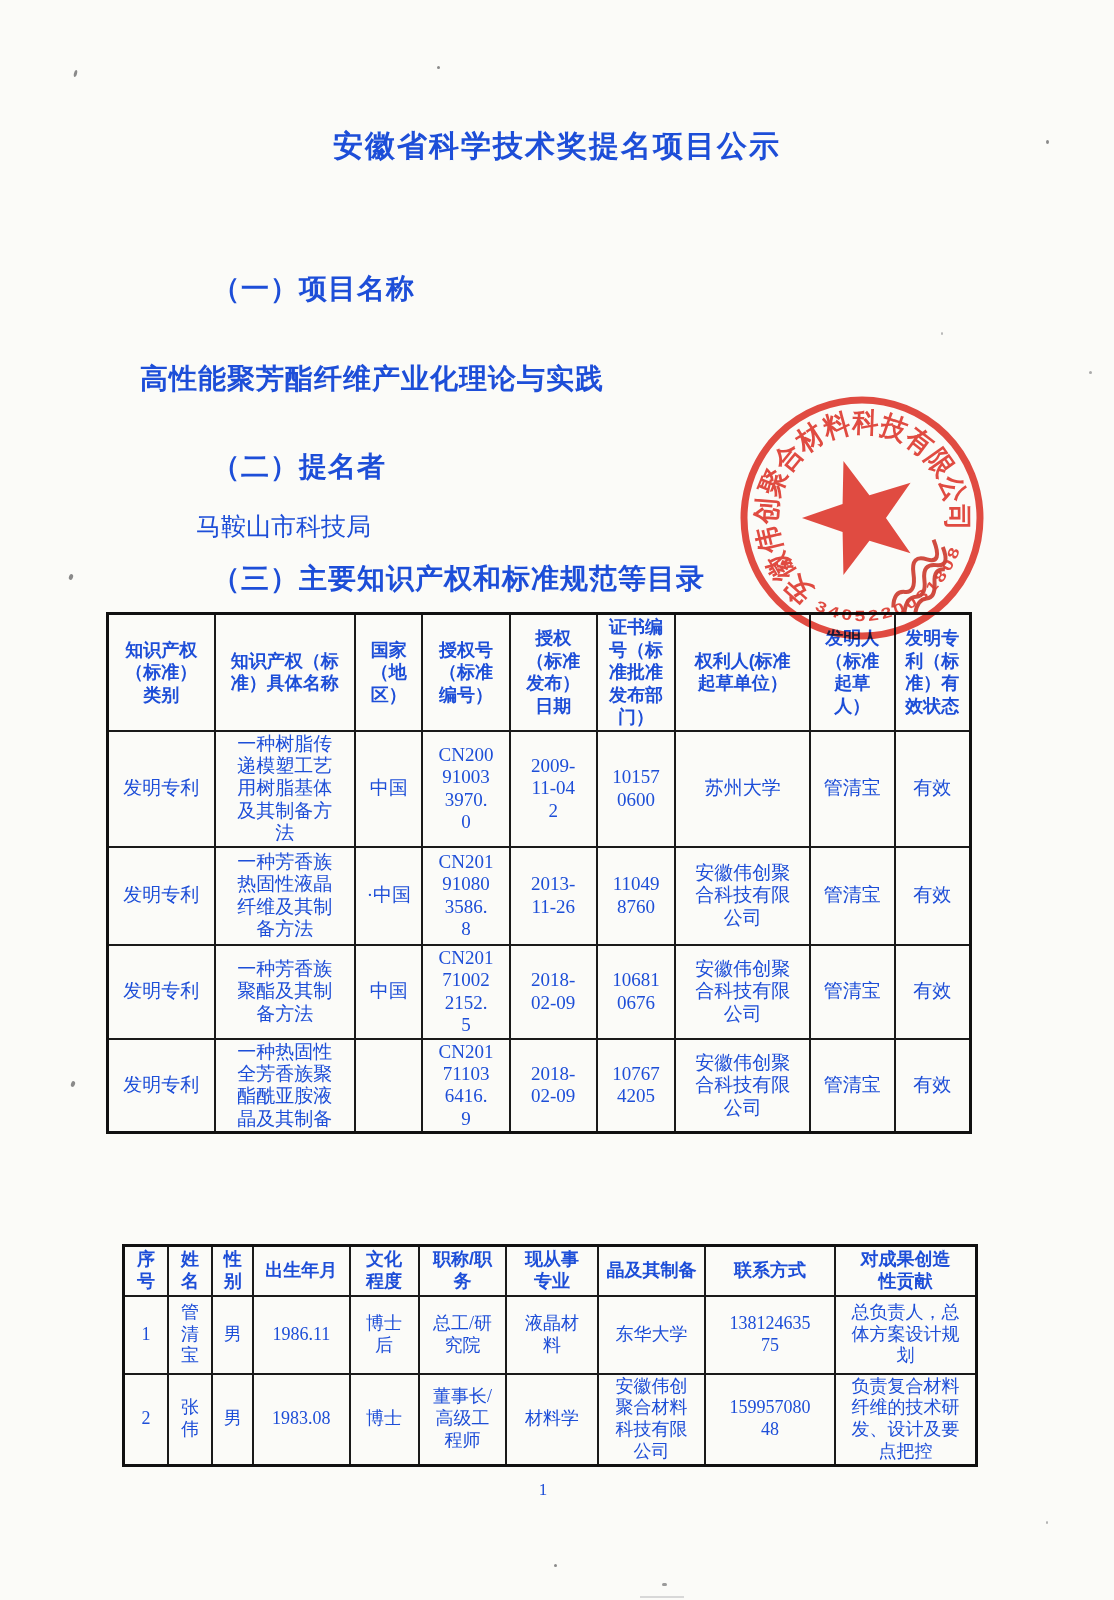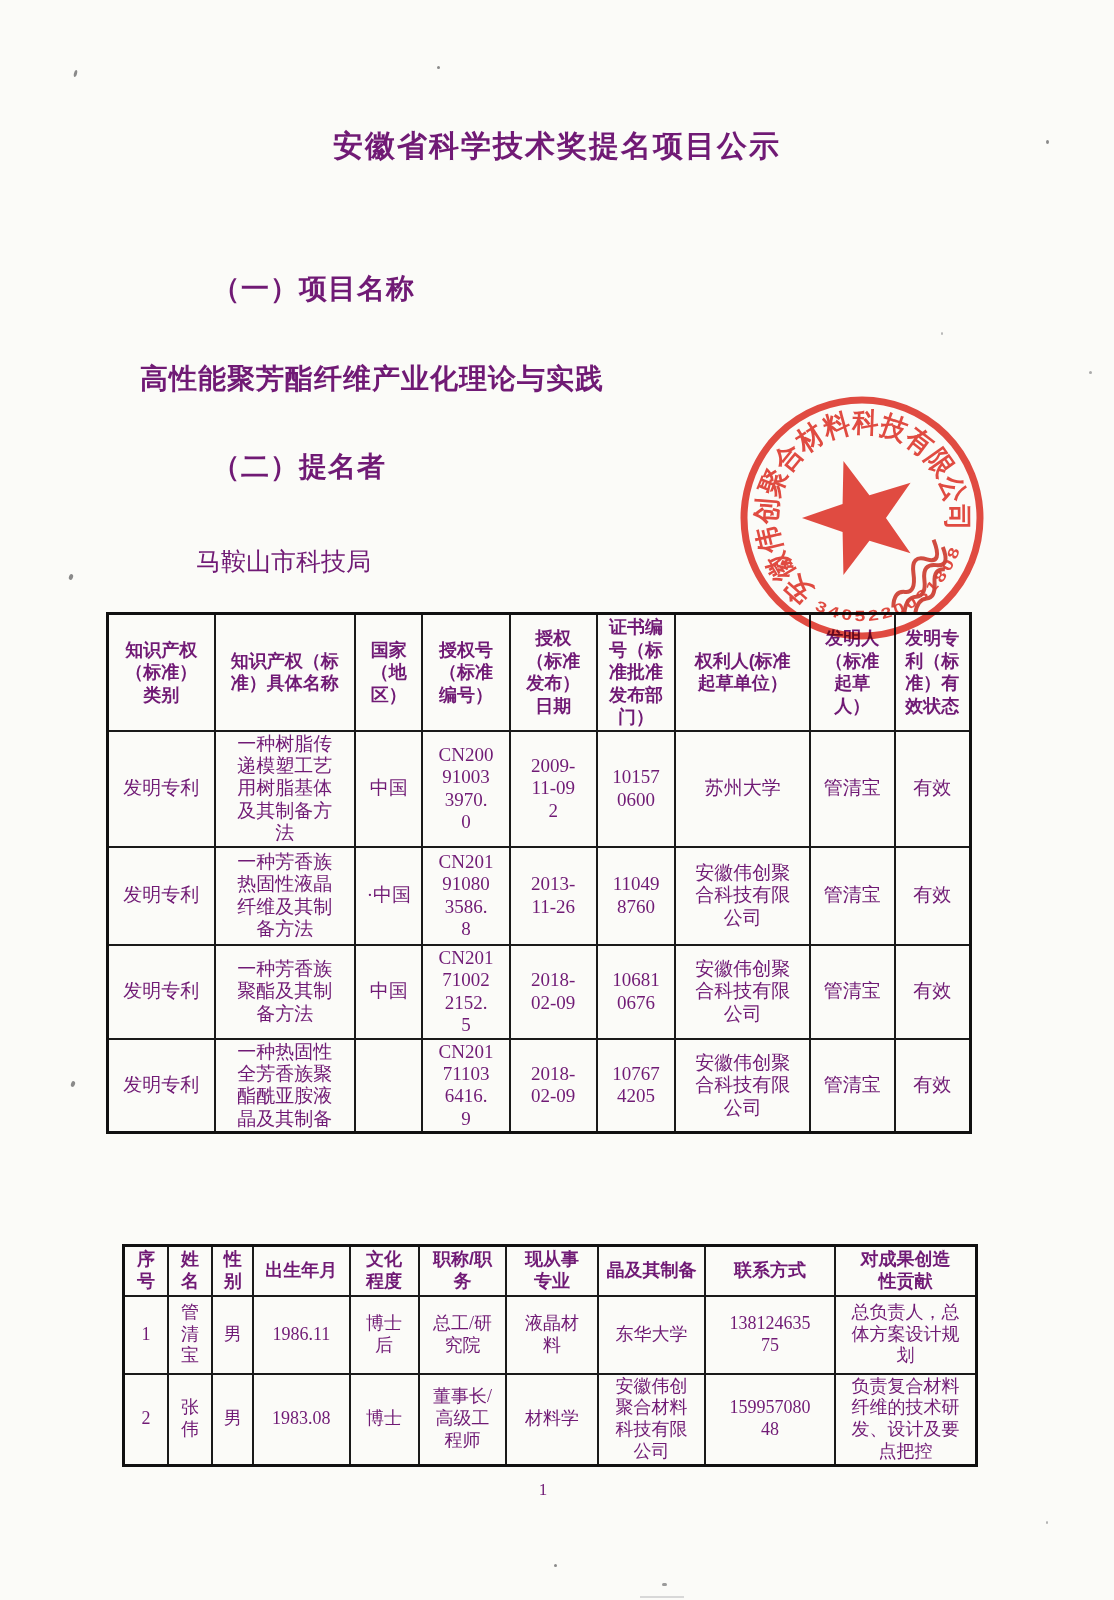--- a/index.html
+++ b/index.html
@@ -1,29 +1,29 @@
 <!DOCTYPE html>
 <html><head>
 <meta charset="utf-8">
 <style>
   html,body{margin:0;padding:0;}
   body{width:1114px;height:1600px;background:#e8e8e8;}
   #page{position:relative;width:1114px;height:1600px;background:#fbfbf8;overflow:hidden;
-        font-family:"Liberation Serif",serif;color:#701a75;}
+        font-family:"Liberation Serif",serif;color:#1d4ed8;}
   .abs{position:absolute;}
   .doc-title{left:0;right:0;top:126px;text-align:center;font-family:"Liberation Sans",sans-serif;
              font-weight:bold;font-size:30px;letter-spacing:2px;}
   .doc-subtitle{left:0;right:0;top:194px;text-align:center;font-weight:bold;font-size:21px;}
   .sec-heading{font-family:"Liberation Sans",sans-serif;font-weight:bold;font-size:28px;letter-spacing:1px;}
   .h1{left:212px;top:270px;}
   .h2{left:212px;top:448px;}
   .h3{left:212px;top:560px;}
   .h4{left:212px;top:1172px;}
   .project-name{left:140px;top:360px;font-size:28px;font-weight:bold;letter-spacing:1px;}
-  .nominator{left:196px;top:510px;font-size:25px;margin-top:35px;}
+  .nominator{left:196px;top:510px;font-size:25px;}
   .page-number{left:0;right:28px;top:1480px;text-align:center;font-size:17px;}
 
   table.doc-table{border-collapse:collapse;table-layout:fixed;position:absolute;}
   table.doc-table th,table.doc-table td{border:2px solid #1a1a1a;text-align:center;
         vertical-align:middle;white-space:pre-line;padding:1px 2px;overflow:hidden;}
   table.doc-table{border:3px solid #111;}
   #ip-table{left:106px;top:612px;width:866px;}
   #ip-table th{font-family:"Liberation Sans",sans-serif;font-weight:bold;font-size:18px;line-height:1.25;}
   #ip-table td{font-size:19px;line-height:1.18;}
   #ip-table thead tr{height:116px;}
@@ -48,20 +48,21 @@
 <div id="page">
 
   <div class="abs doc-title">安徽省科学技术奖提名项目公示</div>
 
   <div class="abs sec-heading h1">（一）项目名称</div>
   <div class="abs project-name">高性能聚芳酯纤维产业化理论与实践</div>
 
   <div class="abs sec-heading h2">（二）提名者</div>
   <div class="abs nominator">马鞍山市科技局</div>
 
+  <div class="abs sec-heading h3">（三）主要知识产权和标准规范等目录</div>
 
   <table id="ip-table" class="doc-table">
     <colgroup>
       <col style="width:12.4%">
         <col style="width:16.3%">
         <col style="width:7.8%">
       <col style="width:10.1%">
         <col style="width:10.1%">
         <col style="width:9.1%">
       <col style="width:15.6%">
@@ -109,21 +110,21 @@
 递模塑工艺
 用树脂基体
 及其制备方
 法</td>
           <td>中国</td>
           <td>CN200
 91003
 3970.
 0</td>
           <td>2009-
-11-09
+11-04
 2</td>
           <td>10157
 0600</td>
           <td>苏州大学</td>
           <td>管清宝</td>
           <td>有效</td>
         </tr>
         <tr>
           <td>发明专利</td>
           <td>一种芳香族

